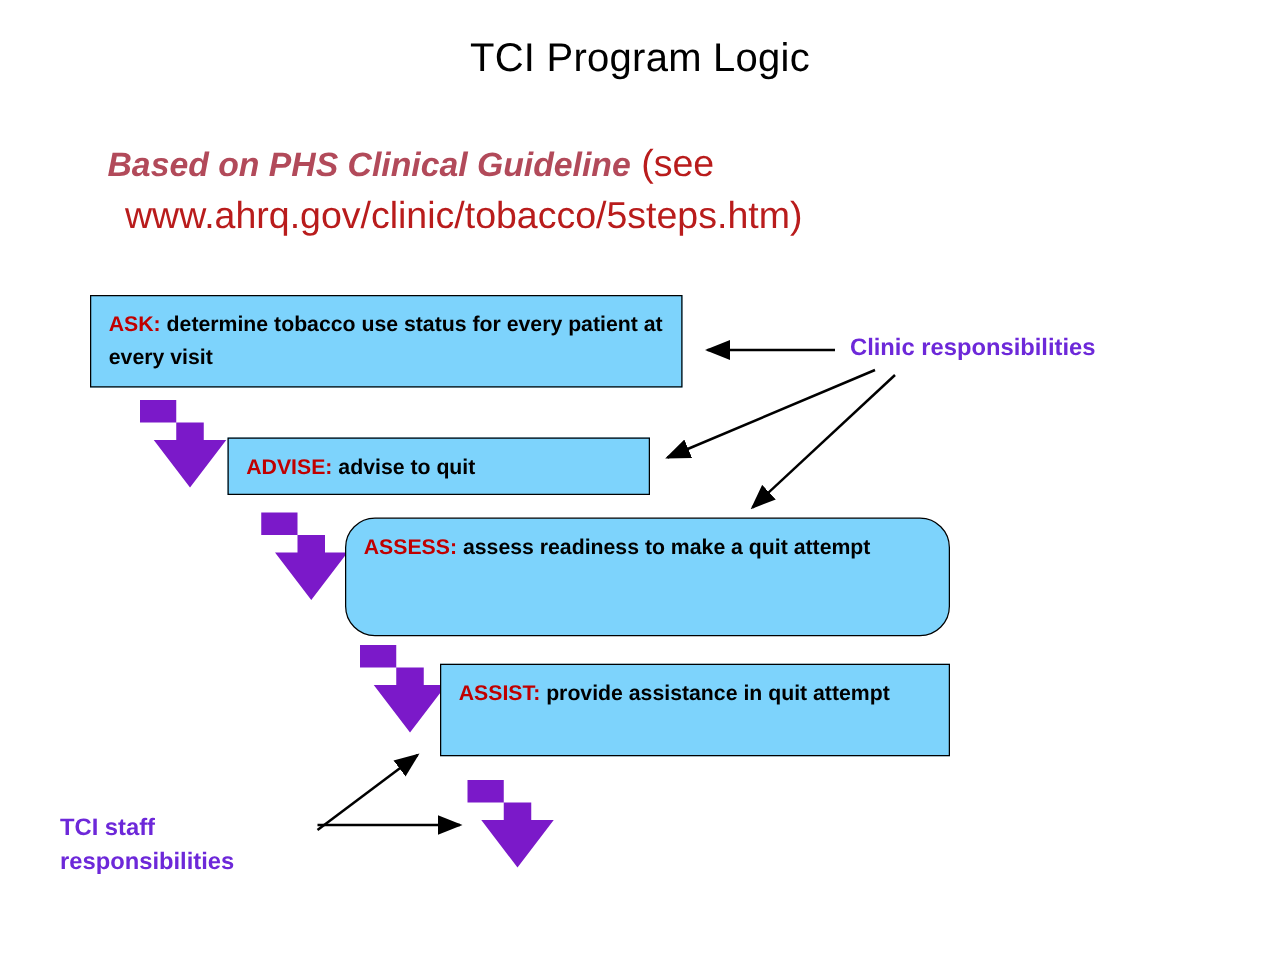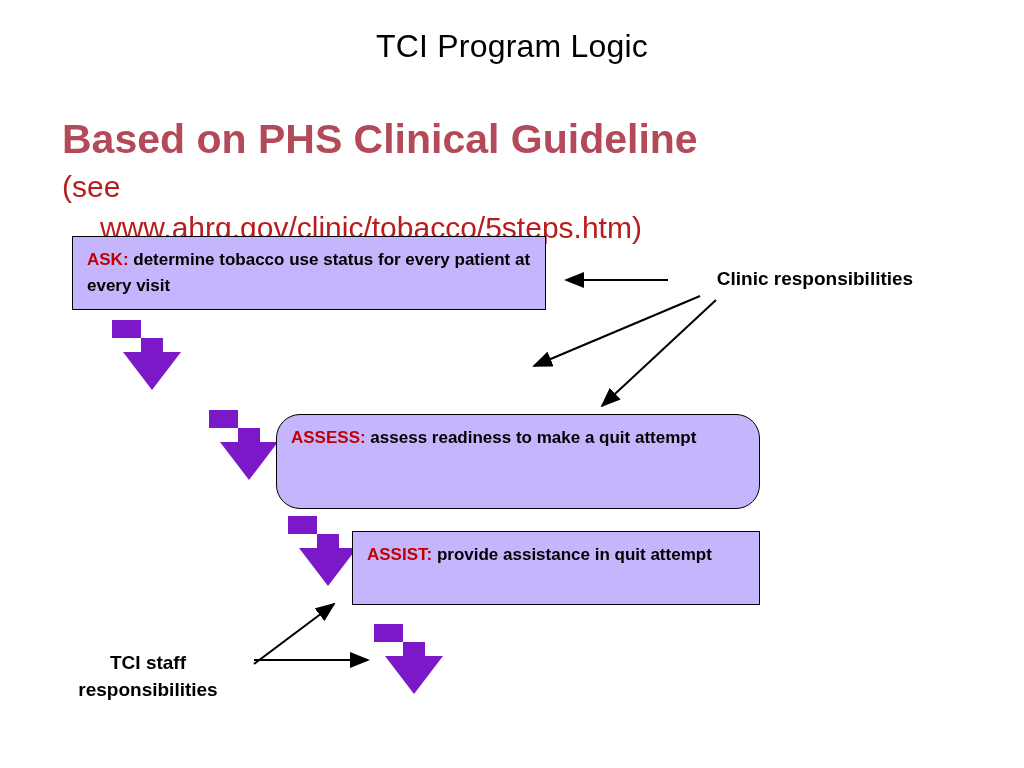--- a/index.html
+++ b/index.html
@@ -34,37 +34,39 @@
     position: absolute;
     left: 62px;
     top: 112px;
     width: 700px;
     font-size: 30px;
     color: #000000;
     line-height: 1.35;
   }
   .subtitle .emph {
     font-weight: bold;
+    font-style: italic;
     color: #b24a5a;
-    font-size: 41px;
+    font-size: 27px;
+    margin-left: 24px;
   }
   .subtitle .plain {
     font-weight: normal;
     font-style: normal;
     color: #b91c1c;
   }
   .subtitle .url-line {
     display: block;
     margin-left: 38px;
   }
 
   .box {
     position: absolute;
     border: 1px solid #000000;
-    background: #c4b5fd;
+    background: #7dd3fc;
     box-sizing: border-box;
     font-size: 17px;
     font-weight: bold;
     color: #000000;
     line-height: 1.5;
     padding: 10px 12px 10px 14px;
   }
   .box .kw {
     color: #c00000;
     font-weight: bold;
@@ -73,23 +75,22 @@
   #box-ask     { left: 72px;  top: 236px; width: 474px; height: 74px; }
   #box-advise  { left: 182px; top: 350px; width: 338px; height: 46px; }
   #box-assess  { left: 276px; top: 414px; width: 484px; height: 95px; border-radius: 24px; }
   #box-assist  { left: 352px; top: 531px; width: 408px; height: 74px; }
   #box-arrange { left: 450px; top: 636px; width: 482px; height: 74px; }
 
   .label {
     position: absolute;
     font-size: 19px;
     font-weight: bold;
-    color: #000000;
+    color: #6d28d9;
     line-height: 1.4;
-    text-align: center;
   }
   #label-clinic { left: 680px; top: 266px; width: 270px; }
   #label-staff  { left: 48px;  top: 650px; width: 200px; }
 
   .arrow-svg {
     position: absolute;
     left: 0;
     top: 0;
     width: 1024px;
     height: 768px;
@@ -133,20 +134,23 @@
     <line x1="700" y1="296" x2="534" y2="366" stroke="#000000" stroke-width="2" marker-end="url(#thinhead)"></line>
     <line x1="716" y1="300" x2="602" y2="406" stroke="#000000" stroke-width="2" marker-end="url(#thinhead)"></line>
     <line x1="254" y1="664" x2="334" y2="604" stroke="#000000" stroke-width="2" marker-end="url(#thinhead)"></line>
     <line x1="254" y1="660" x2="368" y2="660" stroke="#000000" stroke-width="2" marker-end="url(#thinhead)"></line>
   </svg>
 
   <div class="box" id="box-ask">
     <span class="kw">ASK:</span><span> determine tobacco use status for every patient at every visit</span>
   </div>
 
+  <div class="box" id="box-advise">
+    <span class="kw">ADVISE:</span><span> advise to quit</span>
+  </div>
 
   <div class="box" id="box-assess">
     <span class="kw">ASSESS:</span><span> assess readiness to make a quit attempt</span>
   </div>
 
   <div class="box" id="box-assist">
     <span class="kw">ASSIST:</span><span> provide assistance in quit attempt</span>
   </div>
 
 

